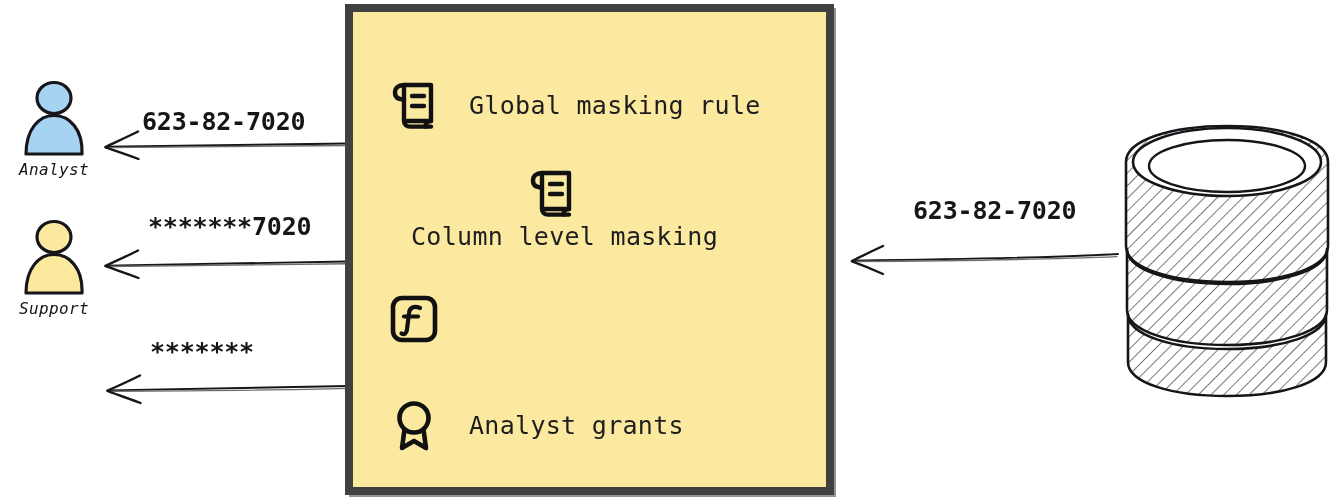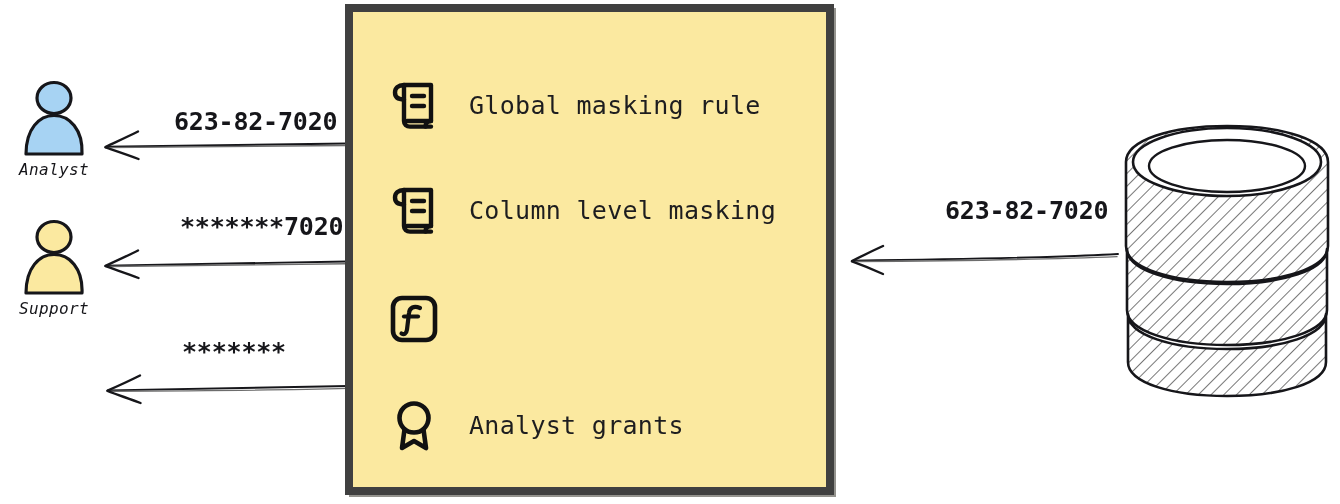--- a/index.html
+++ b/index.html
@@ -49,21 +49,20 @@
   }
   .flow-arrow svg { display: block; }
   .arrow-label {
     position: absolute;
     font-family: "DejaVu Sans Mono", "Liberation Mono", monospace;
     font-size: 25px;
     font-weight: 700;
     color: #16161a;
     white-space: nowrap;
     letter-spacing: -0.2px;
-    margin-left: 32px;
   }
 
   
   #masking-panel {
     position: absolute;
     left: 345px;
     top: 4px;
     width: 489px;
     height: 491px;
     background: #fbe9a0;
@@ -94,21 +93,21 @@
   .panel-row-icon svg { display: block; }
   .panel-row-label {
     font-family: "DejaVu Sans Mono", "Liberation Mono", monospace;
     font-size: 25px;
     color: #1d1d1f;
     margin-left: 26px;
     white-space: nowrap;
     letter-spacing: 0.3px;
   }
   #panel-row-0 { top: 58px; }
-  #panel-row-1 { top: 163px; }
+  #panel-row-1 { top: 152px; flex-direction: column; }
   #panel-row-2 { top: 272px; }
   #panel-row-3 { top: 378px; }
 
   
   #database-cylinder {
     position: absolute;
     left: 1118px;
     top: 118px;
     width: 218px;
     height: 282px;

